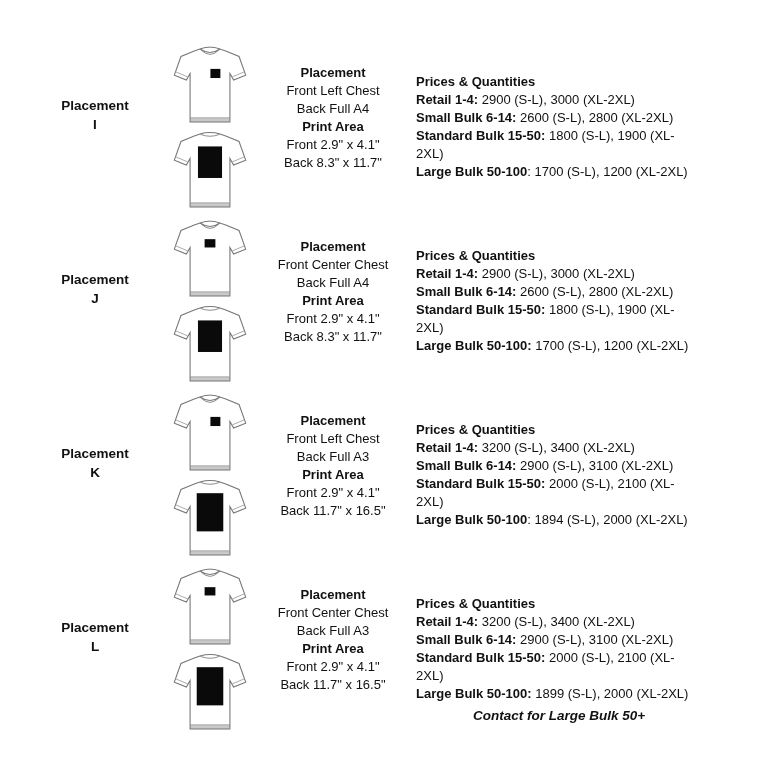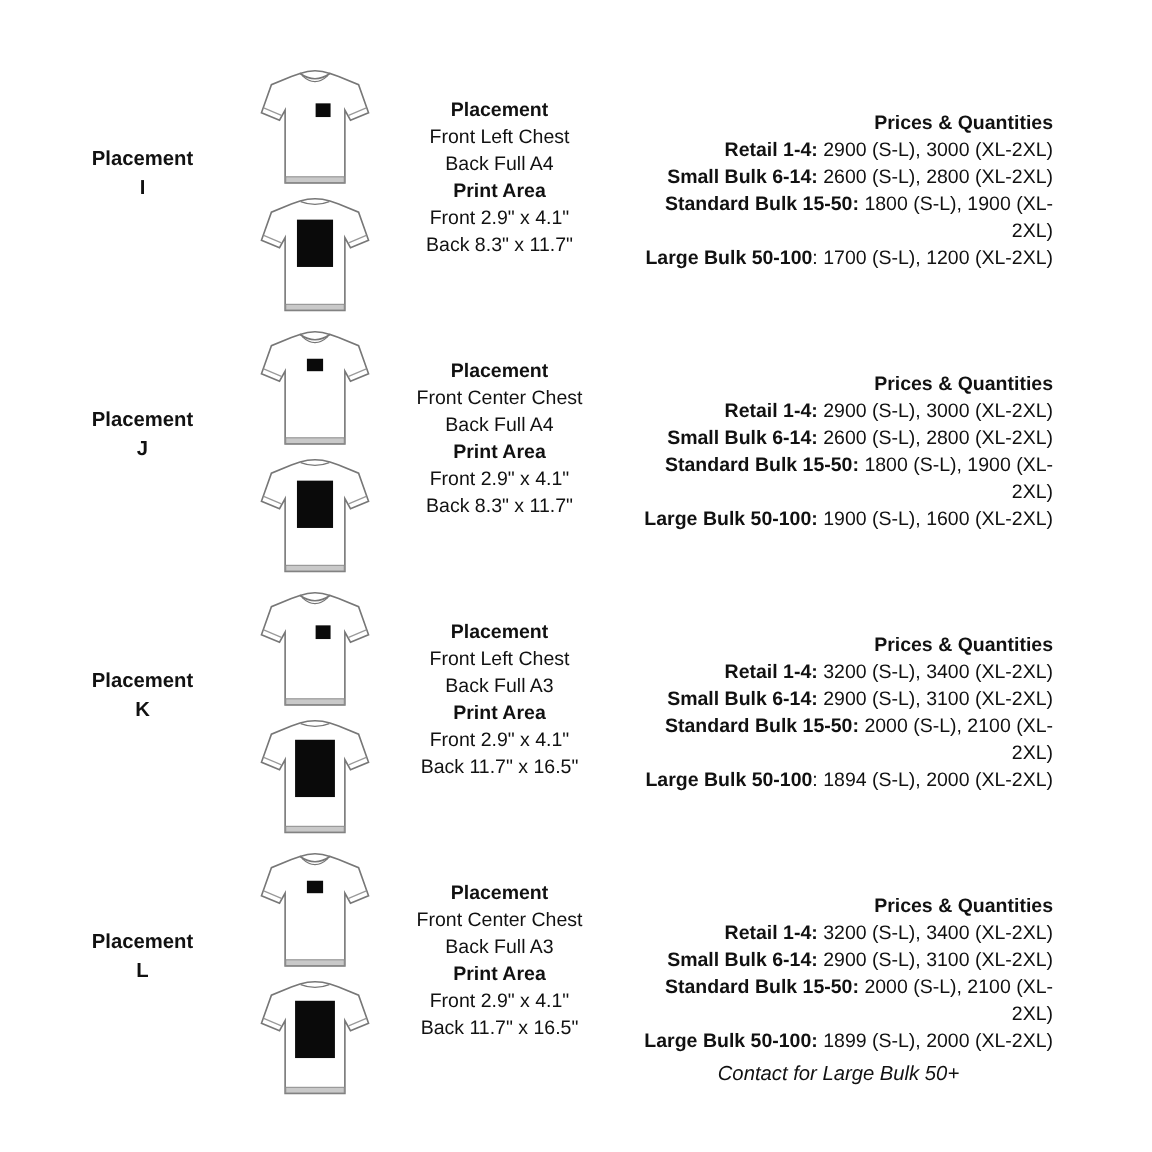--- a/index.html
+++ b/index.html
@@ -16,29 +16,29 @@
   }
   .col-shirts {
     width:80px; padding-top:6px; display:flex; flex-direction:column;
     align-items:center; gap:2px;
   }
   .col-placement {
     width:166px; padding-top:26px; text-align:center;
     font-size:13px; line-height:18px;
   }
   .col-prices {
-    width:286px; padding-top:35px; text-align:right;
+    width:286px; padding-top:35px; text-align:left;
     font-size:13px; line-height:18px;
   }
   .h { font-weight:bold; }
   .pa-head { }
   svg.shirt { display:block; }
   .footer {
     position:absolute; left:416px; width:286px; top:708px; text-align:center;
-    font-weight:normal; font-style:italic; font-size:13.5px;
+    font-weight:bold; font-style:italic; font-size:13.5px;
   }
 </style>
 </head>
 <body>
 
 <div class="page">
 
   <div class="rows">
   <div class="row">
 
@@ -120,21 +120,21 @@
       <div class="h pa-head">Print Area</div>
       <div>Front 2.9" x 4.1"</div>
       <div>Back 8.3" x 11.7"</div>
     </div>
 
     <div class="col-prices">
       <div class="h">Prices &amp; Quantities</div>
       <div class="price-line"><b>Retail 1-4:</b><span> 2900 (S-L), 3000 (XL-2XL)</span></div>
       <div class="price-line"><b>Small Bulk 6-14:</b><span> 2600 (S-L), 2800 (XL-2XL)</span></div>
       <div class="price-line"><b>Standard Bulk 15-50:</b><span> 1800 (S-L), 1900 (XL-2XL)</span></div>
-      <div class="price-line"><b>Large Bulk 50-100:</b><span> 1900 (S-L), 1600 (XL-2XL)</span></div>
+      <div class="price-line"><b>Large Bulk 50-100:</b><span> 1700 (S-L), 1200 (XL-2XL)</span></div>
     </div>
 
   </div>
 
   <div class="row">
 
     <div class="col-label">
       <div>Placement</div>
       <div>K</div>
     </div>

